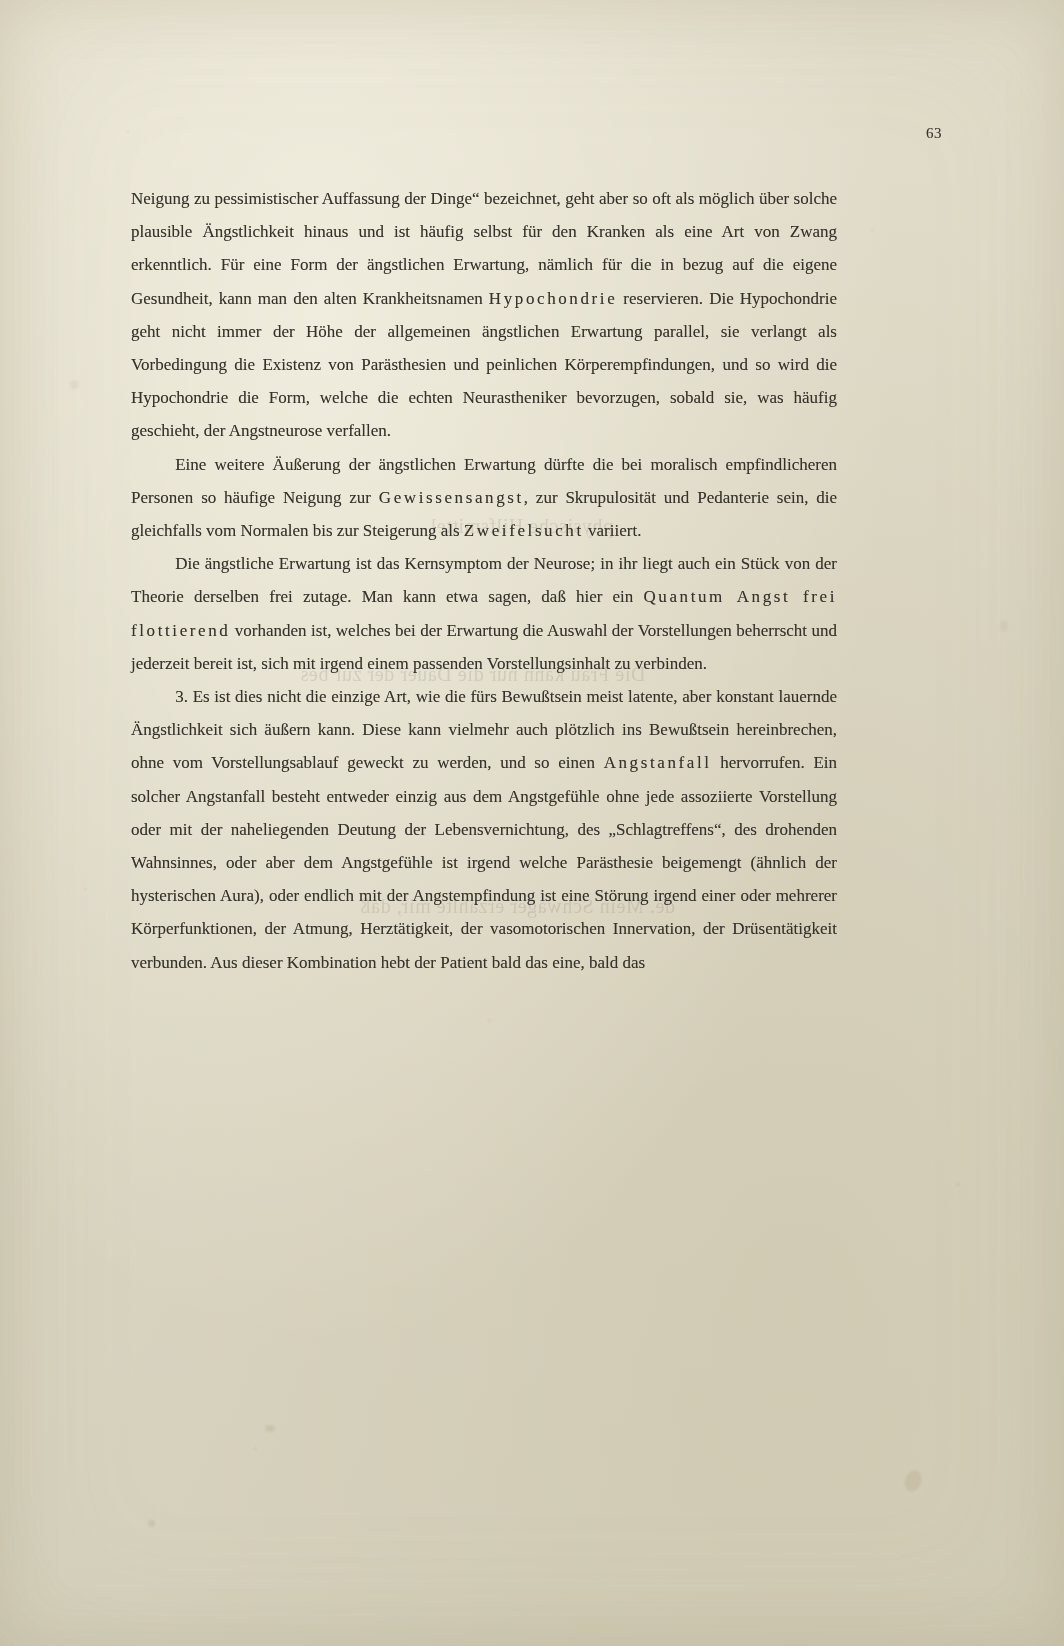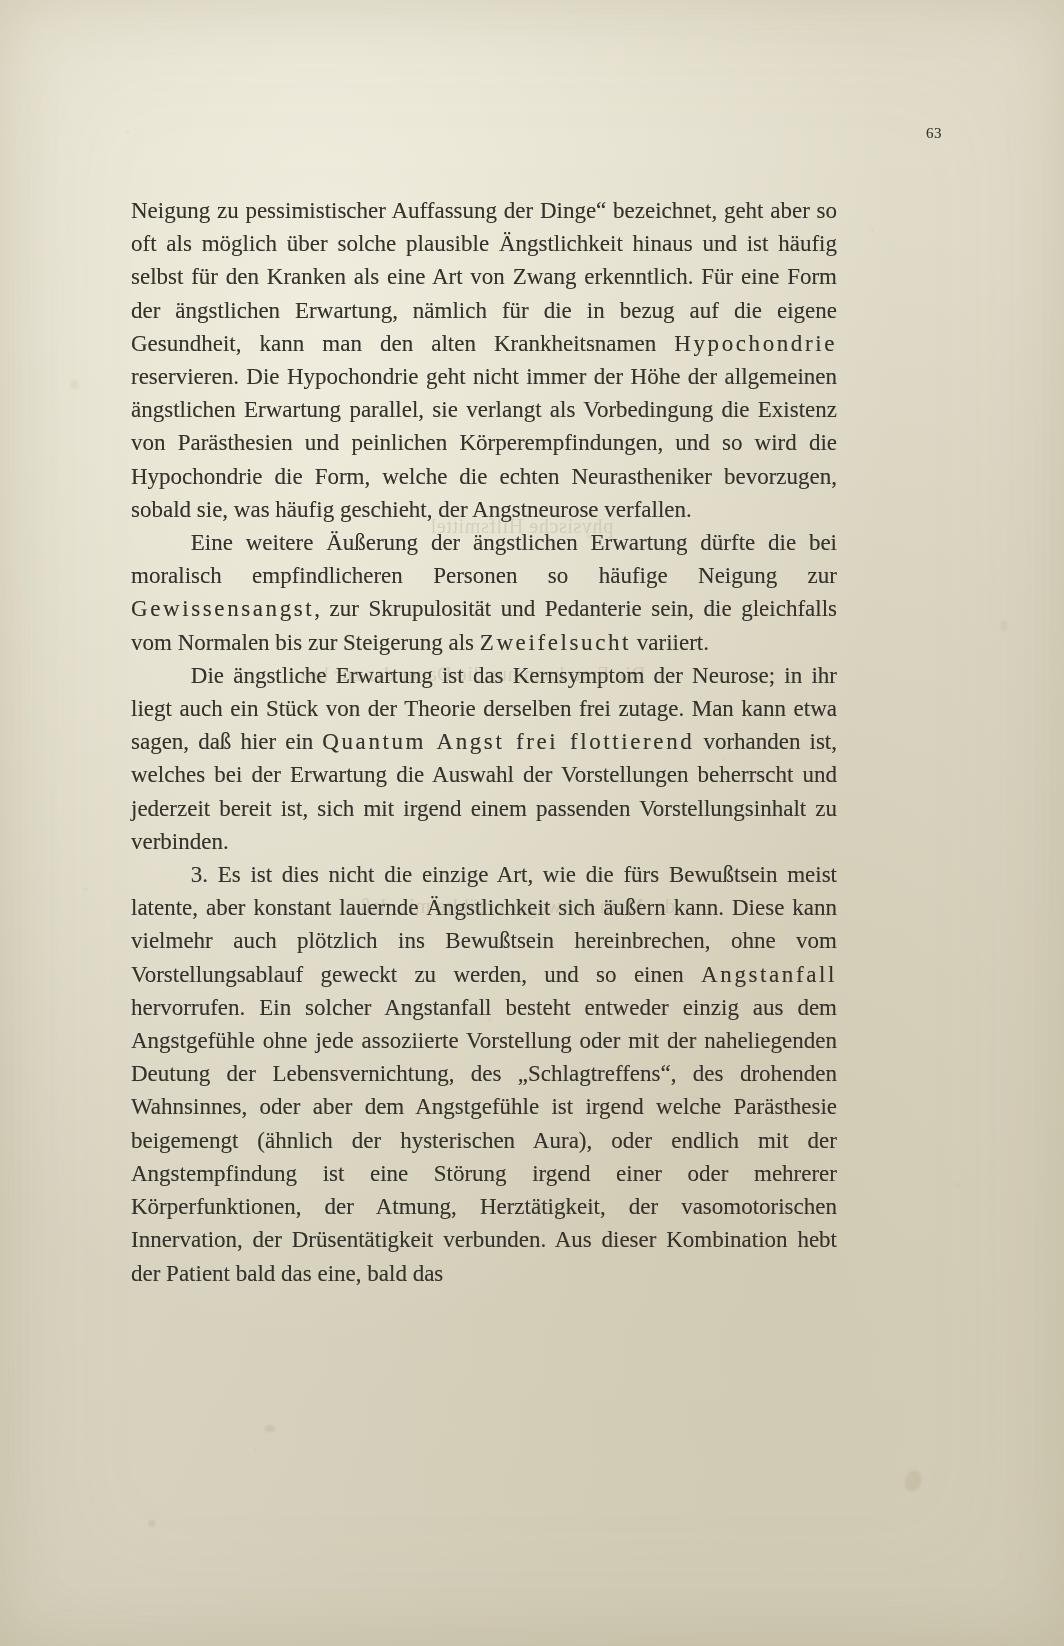--- a/index.html
+++ b/index.html
@@ -82,25 +82,24 @@
     color: #3b3830;
     letter-spacing: 0.5px;
   }
 
   .textblock {
     position: absolute;
     left: 131px;
     top: 182px;
     width: 706px;
     color: #35322b;
-    font-size: 23px;
+    font-size: 17px;
     line-height: 33.2px;
     text-align: justify;
     text-justify: inter-word;
-    margin-top: 12px;
   }
   .textblock p {
     margin: 0;
     text-indent: 0;
   }
   .textblock p + p {
     text-indent: 2.6em;
   }
   .sp {
     letter-spacing: 2.6px;

